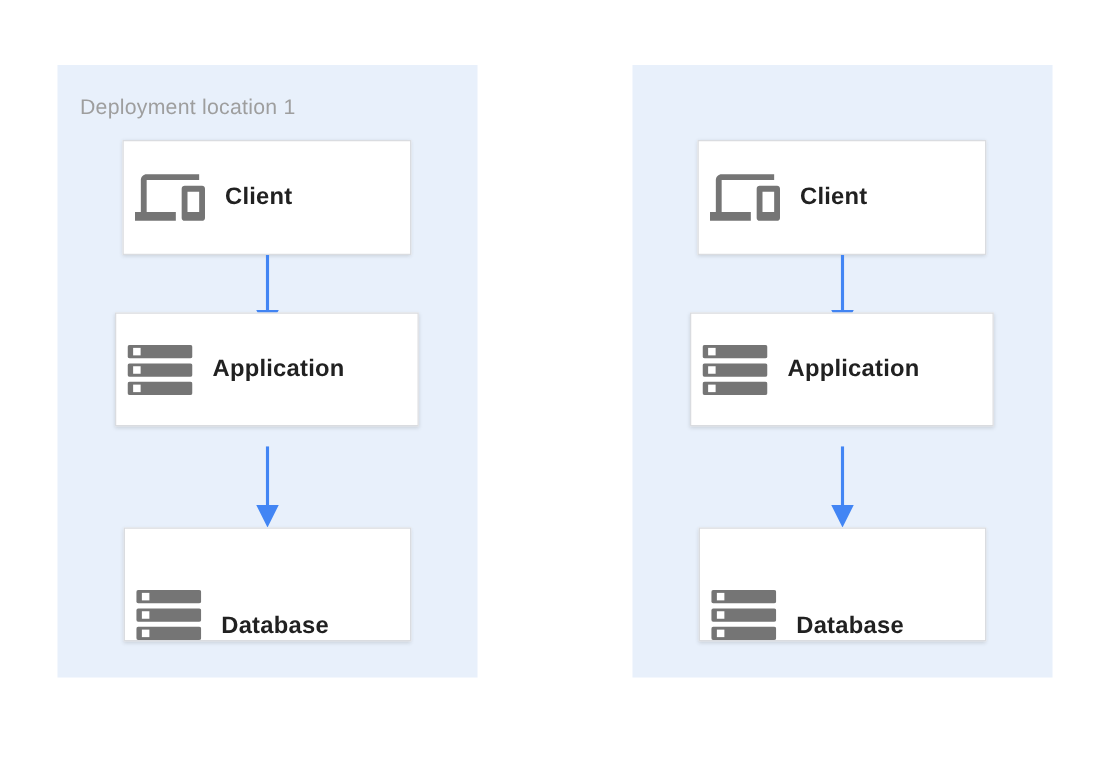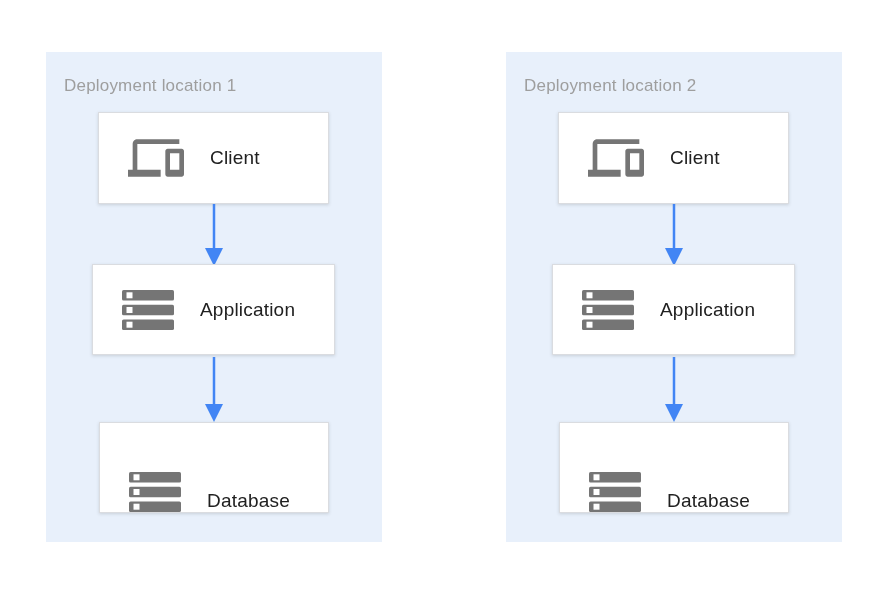--- a/index.html
+++ b/index.html
@@ -32,28 +32,29 @@
     font-size: 17px;
     font-weight: 400;
     letter-spacing: 0.2px;
     color: var(--title-gray, #9E9E9E);
   }
   .node {
     position: absolute;
     box-sizing: border-box;
     display: flex;
     align-items: center;
-    gap: 26px;
-    padding-left: 29px;
+    gap: 16px;
+    padding-left: 9px;
     background: var(--node-bg, #ffffff);
     border: 1px solid var(--node-border, #DADCE0);
     box-shadow: 0 1px 3px rgba(60, 64, 67, 0.18);
+    font-weight: bold;
   }
   .node-client      { left: 52px; top: 60px;  width: 231px; height: 92px; }
-  .node-application { left: 46px; top: 212px; width: 243px; height: 91px; }
+  .node-application { left: 46px; top: 198px; width: 243px; height: 91px; }
   .node-database    { left: 53px; top: 370px; width: 230px; height: 91px; align-items: flex-end; }
   .node-label {
     font-size: 19px;
     color: var(--label-dark, #212121);
     letter-spacing: 0.2px;
   }
   .icon { display: flex; align-items: center; }
   .fill-gray  { fill: var(--icon-gray, #757575); }
   .fill-white { fill: var(--icon-white, #ffffff); }
   .arrow { position: absolute; left: 156px; }
@@ -120,21 +121,20 @@
             <rect x="4.5" y="17" width="6" height="6"></rect>
             <rect x="4.5" y="31.7" width="6" height="6"></rect>
           </g>
         </svg>
       </span>
       <span class="node-label">Database</span>
     </div>
   </section>
 
   <section class="panel panel-2">
-    <h2 class="panel-title">Deployment location 2</h2>
 
     <div class="node node-client">
       <span class="icon">
         <svg viewBox="0 0 24 24" width="56" height="56" aria-hidden="true">
           <path class="fill-gray" d="M4 6h18V4H4c-1.1 0-2 .9-2 2v11H0v3h14v-3H4V6zm19 2h-6c-.55 0-1 .45-1 1v10c0 .55.45 1 1 1h6c.55 0 1-.45 1-1V9c0-.55-.45-1-1-1zm-1 9h-4v-7h4v7z"></path>
         </svg>
       </span>
       <span class="node-label">Client</span>
     </div>
 

